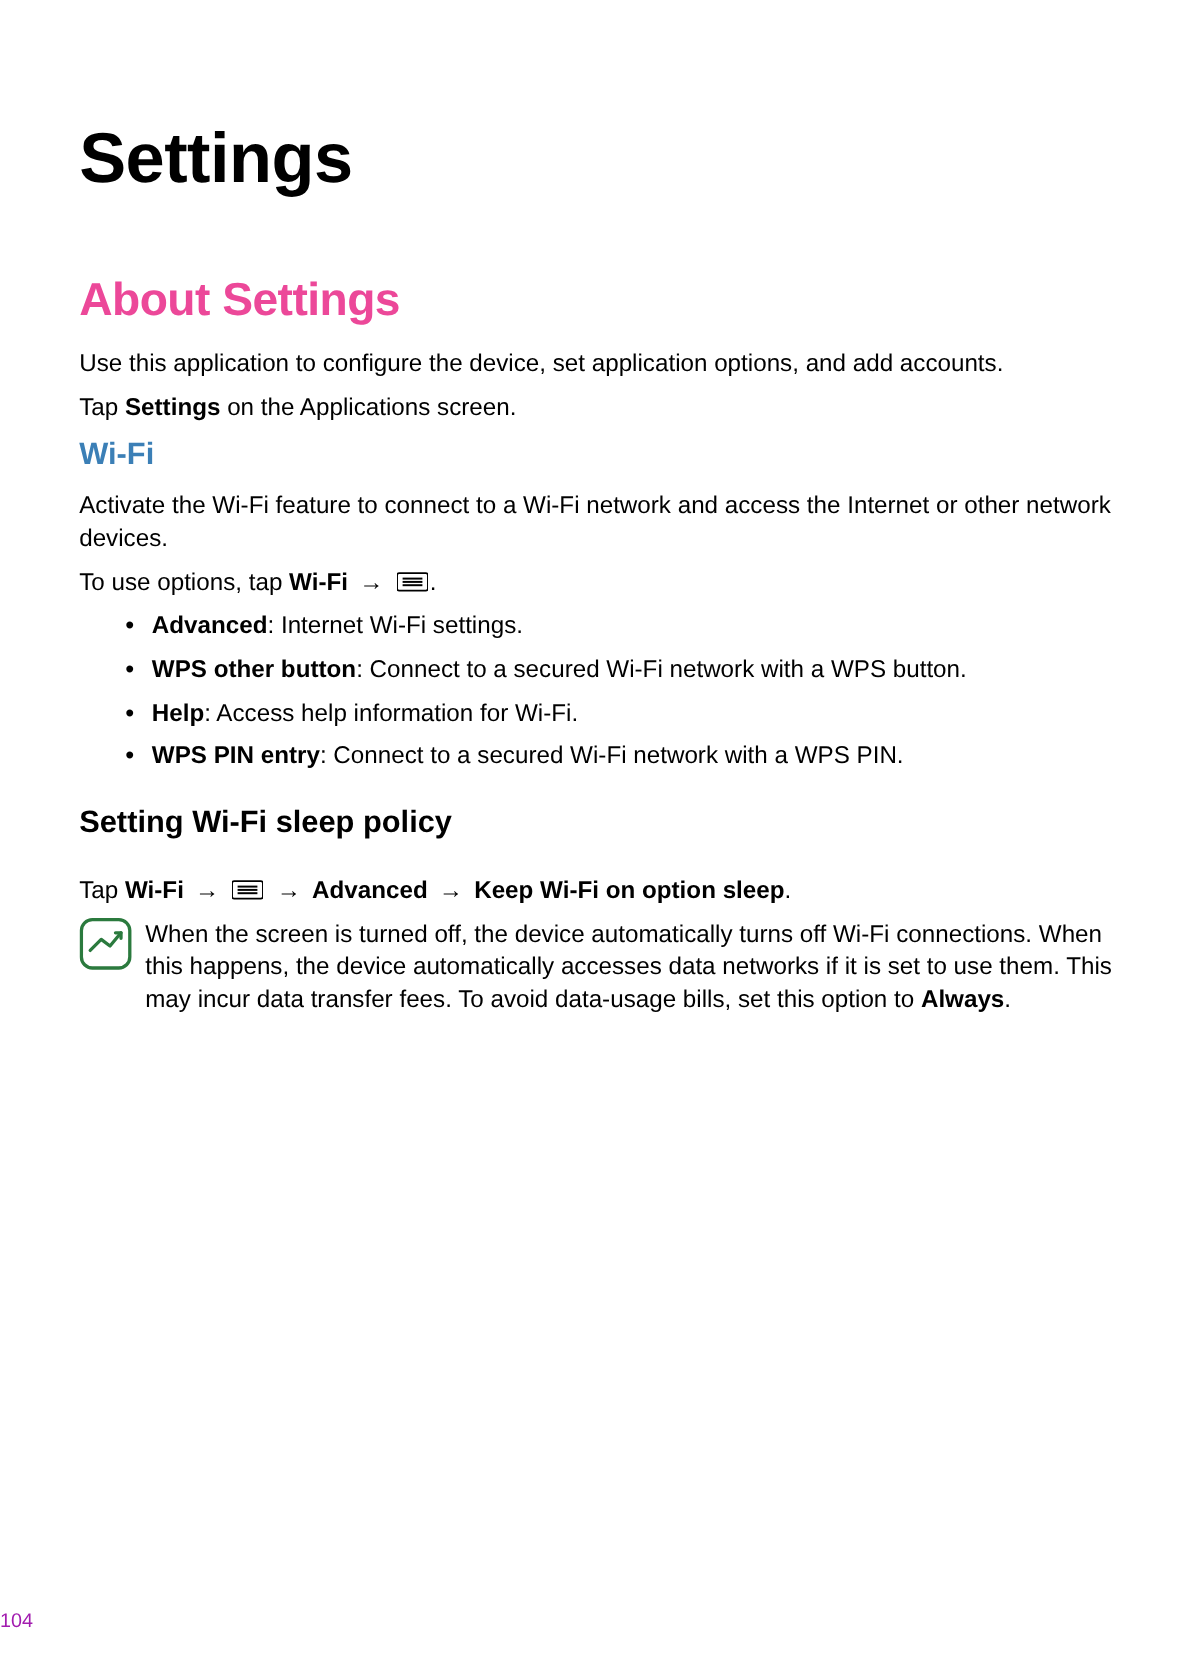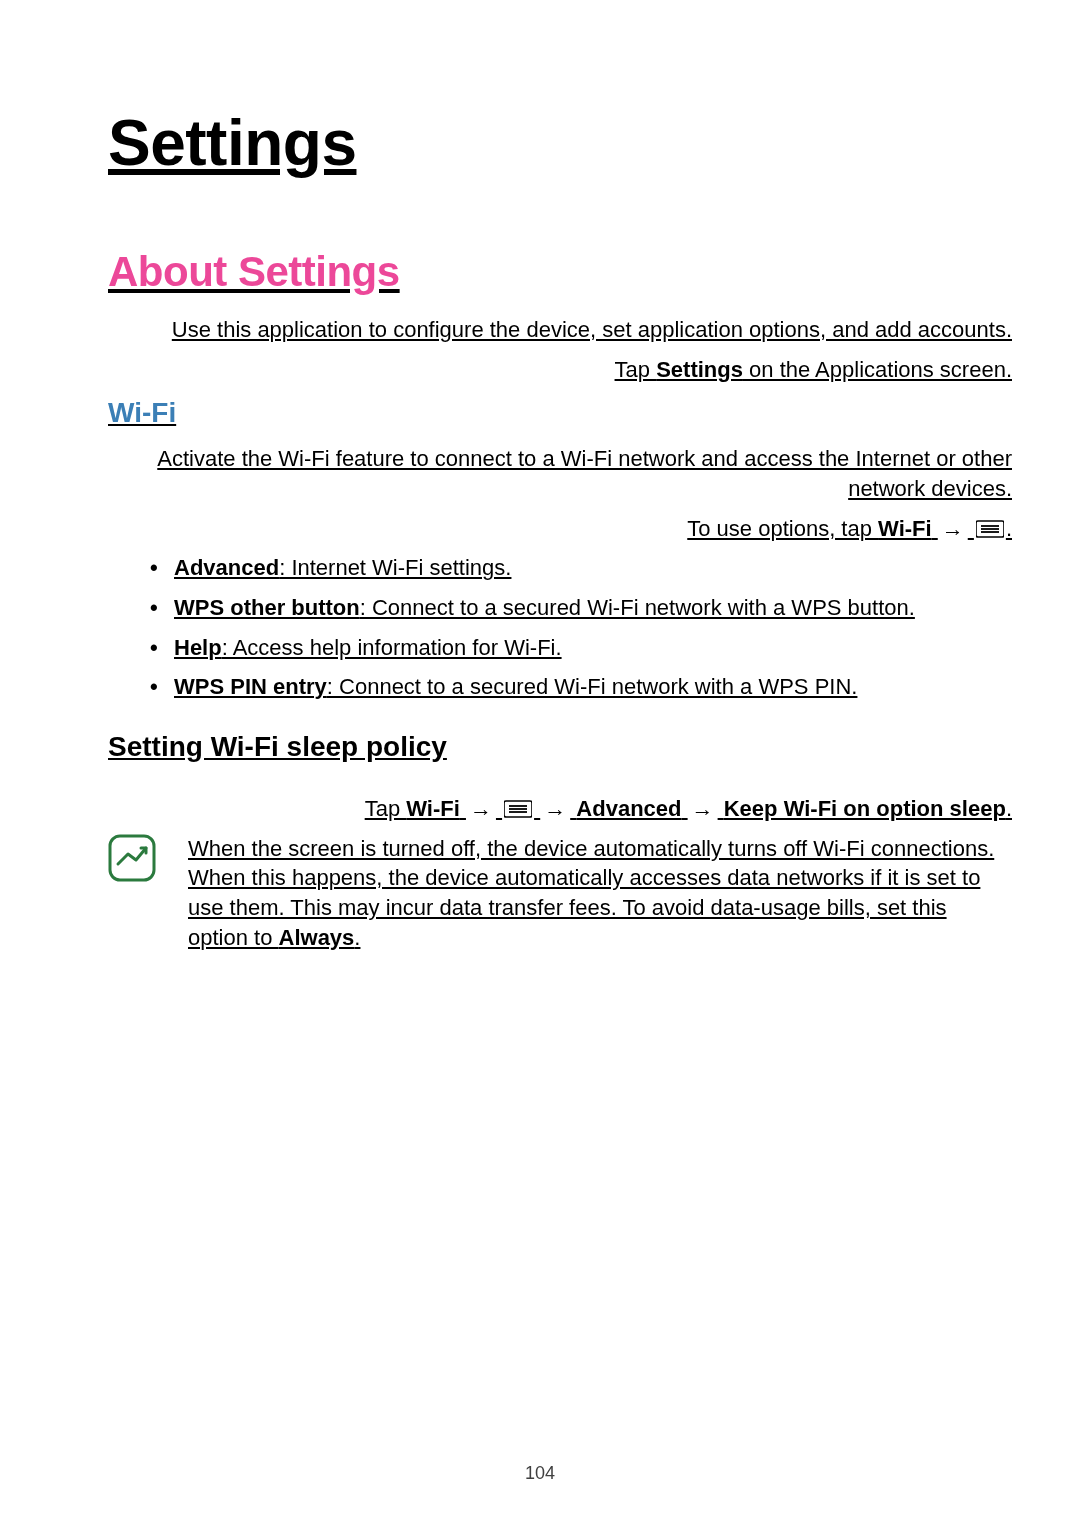--- a/index.html
+++ b/index.html
@@ -11,22 +11,21 @@
     font-family: "Segoe UI", "Helvetica Neue", Arial, sans-serif;
     color: #000000;
     font-size: 22px;
     line-height: 1.35;
   }
   .page {
     position: relative;
     box-sizing: border-box;
     width: 1080px;
     height: 1527px;
-    padding: 100px 68px 0 108px;
-    text-decoration: underline;
+    padding: 100px 68px 0 72px;
   }
   h1.page-title {
     font-size: 64px;
     font-weight: 700;
     margin: 0 0 58px 0;
     letter-spacing: -0.5px;
   }
   h2.section {
     color: #ec4899;
     font-size: 42px;
@@ -44,21 +43,20 @@
     font-weight: 700;
     margin: 0 0 12px 0;
   }
   h4.subsub {
     font-size: 28px;
     font-weight: 700;
     margin: 26px 0 28px 0;
   }
   p.body {
     margin: 0 0 10px 0;
-    text-align: right;
   }
   .bold { font-weight: 700; }
   ul.bullets {
     list-style: none;
     margin: 8px 0 0 0;
     padding: 0 0 0 42px;
   }
   ul.bullets li {
     position: relative;
     padding-left: 24px;
@@ -81,39 +79,39 @@
   }
   .menu-icon svg { display: block; }
   .arrow {
     display: inline-block;
     margin: 0 4px;
   }
   .note-block {
     display: flex;
     align-items: flex-start;
     margin-top: 9px;
-    gap: 32px;
+    gap: 12px;
   }
   .note-icon {
     flex: 0 0 48px;
     width: 48px;
     height: 48px;
   }
   .note-icon svg { display: block; }
   .note-text {
     flex: 1 1 auto;
   }
   .footer {
     position: absolute;
     bottom: 42px;
     width: 100%;
     left: 0;
-    text-align: center;
+    text-align: left;
     font-size: 18px;
-    color: #404040;
+    color: #a21caf;
     margin-top: 16px;
   }
 </style>
 </head>
 <body>
 
 <div class="page">
 
   <h1 class="page-title">Settings</h1>
 

